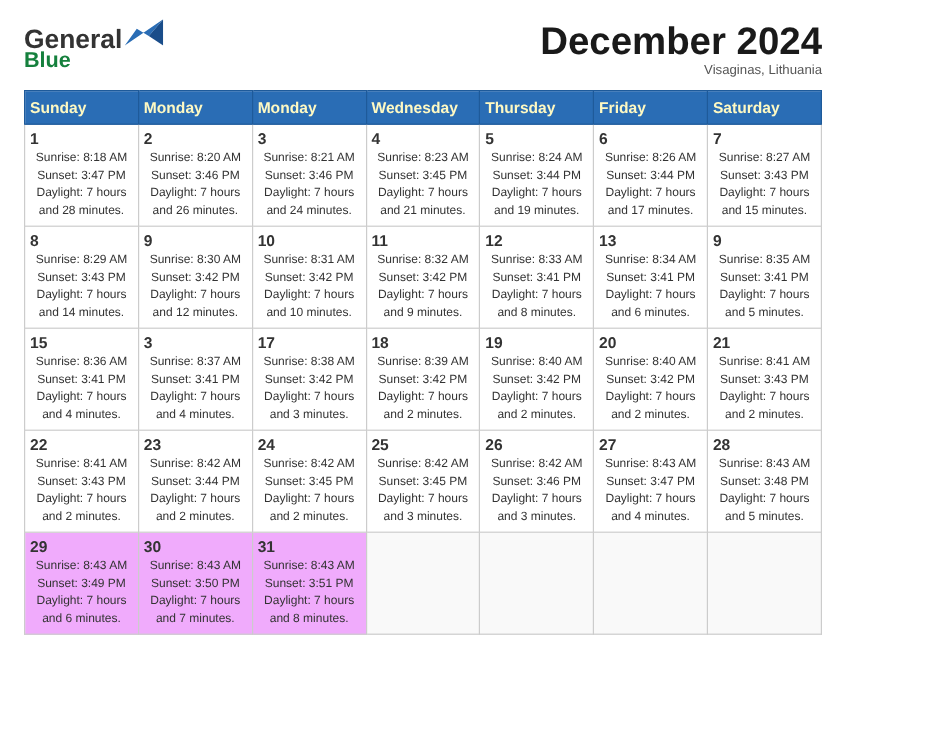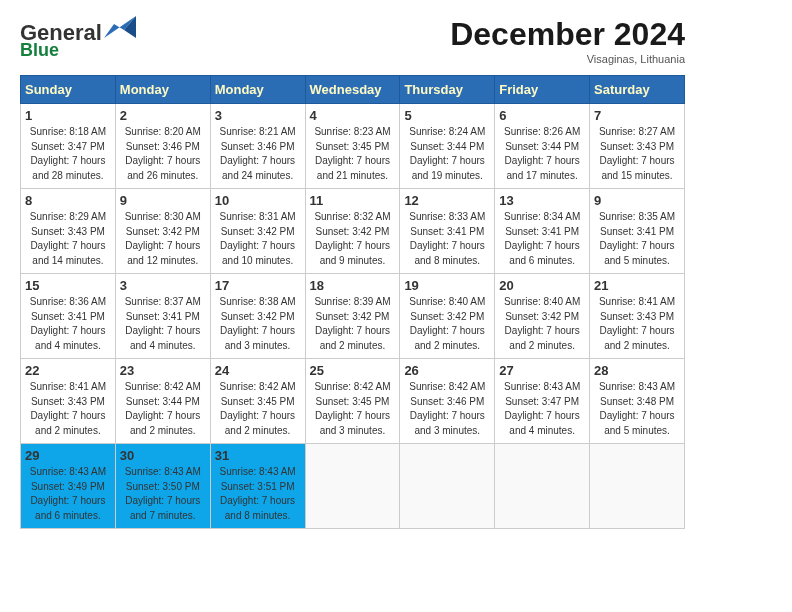--- a/index.html
+++ b/index.html
@@ -56,21 +56,21 @@
     .calendar tbody tr td {
       vertical-align: top;
       border: 1px solid #ccc;
       padding: 4px 4px;
       font-size: 10.5px;
       color: #333;
       height: 85px;
       background: #fff;
     }
     .calendar tbody tr:last-child td {
-      background: #0ea5e9;
+      background: #f0abfc;
     }
     .day-number {
       font-size: 13px;
       font-weight: bold;
       display: block;
       margin-bottom: 2px;
     }
     .day-info {
       font-size: 10px;
       line-height: 1.45;

